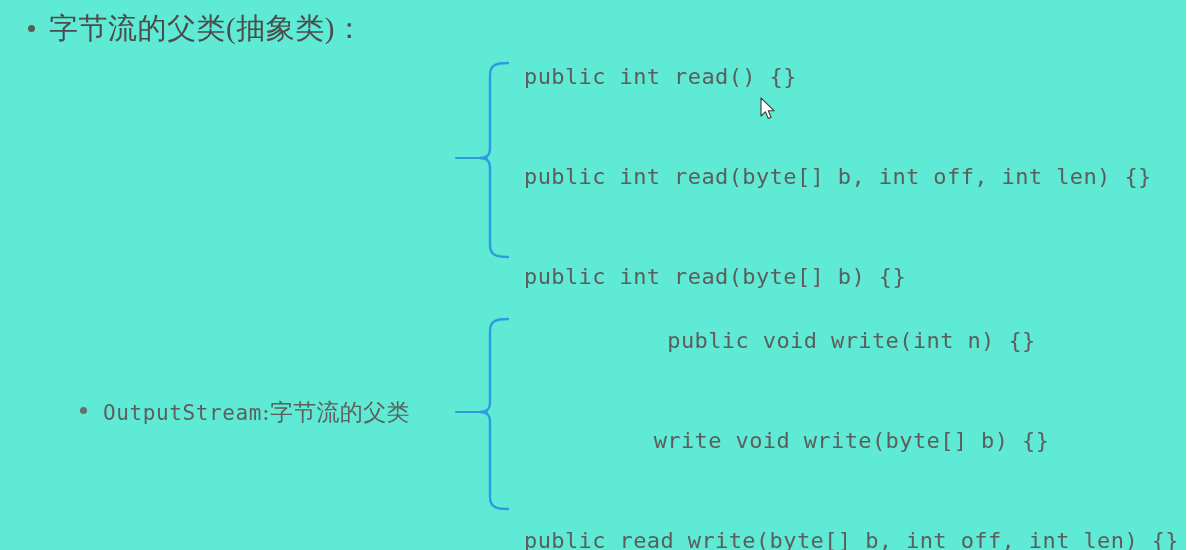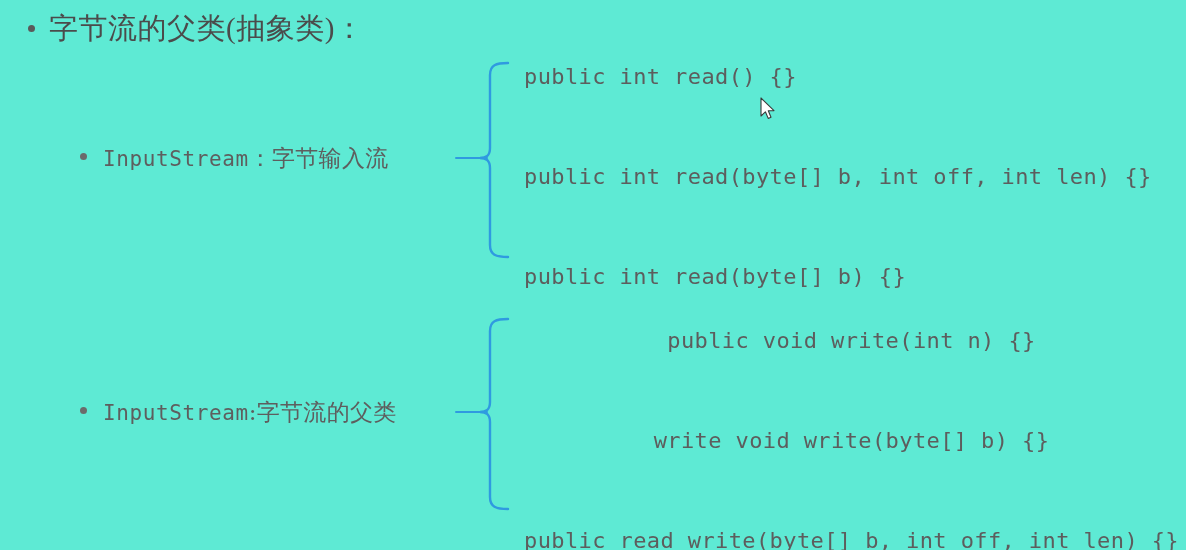--- a/index.html
+++ b/index.html
@@ -129,28 +129,24 @@
 </head>
 <body>
 
 <div id="slide">
 
   <div class="title-row">
     <span class="title-bullet"></span>
     <span class="title-text">字节流的父类(抽象类)：</span>
   </div>
 
-  <div class="sub-row inputstream">
-    <span class="sub-bullet"></span>
-    <span class="sub-text"><span class="code-part">InputStream</span><span>：字节输入流</span></span>
-  </div>
 
   <div class="sub-row outputstream">
     <span class="sub-bullet"></span>
-    <span class="sub-text"><span class="code-part">InputStream</span><span>:字节流的父类</span></span>
+    <span class="sub-text"><span class="code-part">OutputStream</span><span>:字节流的父类</span></span>
   </div>
 
   <div class="stem stem-in"></div>
   <div class="stem stem-out"></div>
 
   <div class="brace brace-in">
     <svg width="34" height="200" viewBox="0 0 34 200" fill="none" xmlns="http://www.w3.org/2000/svg">
       <path d="M30 3 C18 3, 12 5, 12 15 L12 88 C12 96, 8 98, 2 98 C8 98, 12 100, 12 108 L12 185 C12 195, 18 197, 30 197" stroke="#2f9ae0" stroke-width="2.4" stroke-linecap="round" fill="none"></path>
     </svg>
   </div>

